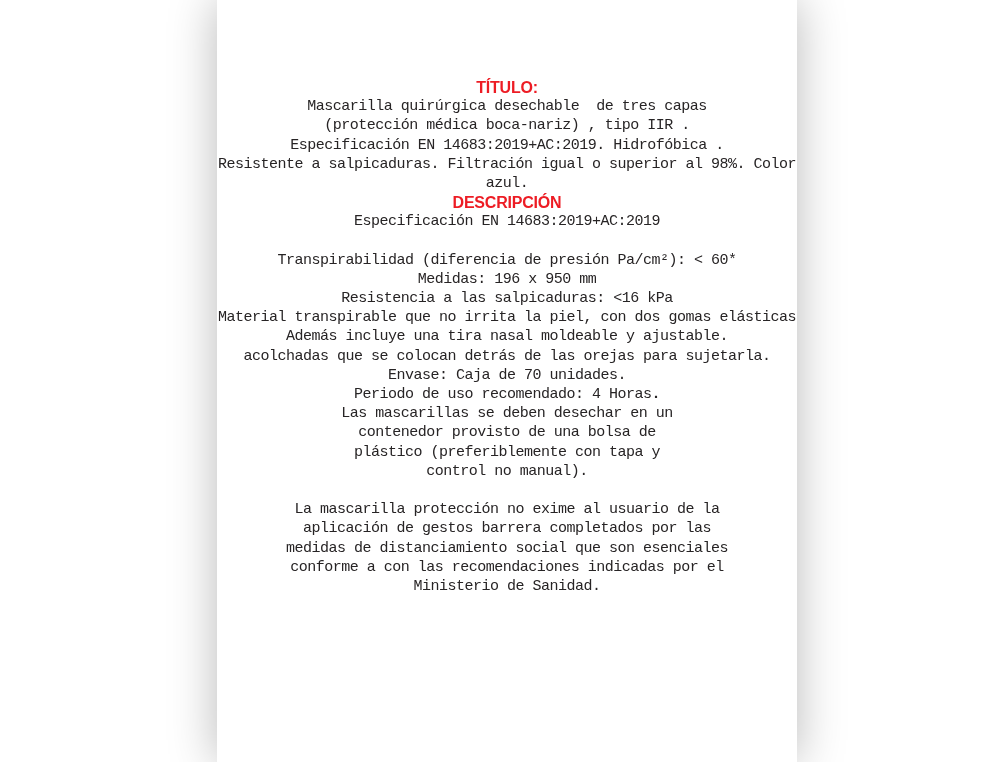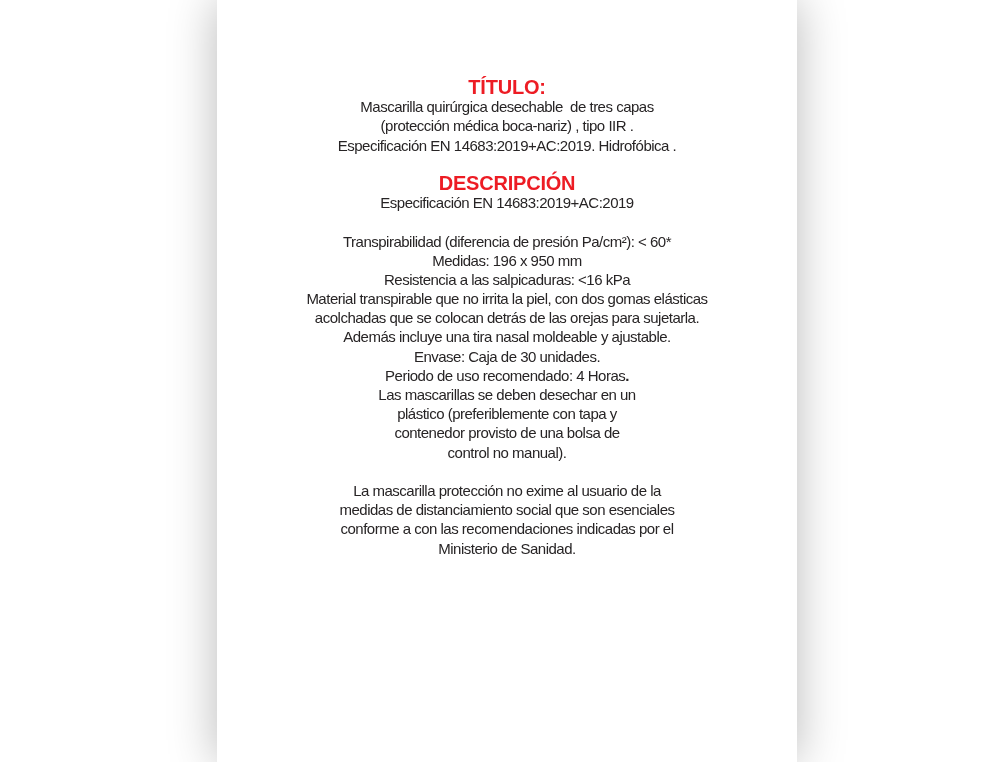--- a/index.html
+++ b/index.html
@@ -30,68 +30,71 @@
     text-align: center;
     font-size: 15px;
     line-height: 19.2px;
     letter-spacing: -0.5px;
     color: var(--text-color, #272425);
     font-weight: 400;
   }
   .line {
     white-space: pre-wrap;
     height: 19.2px;
+    font-family: Liberation Mono, monospace;
   }
   .heading {
     color: var(--heading-color, #ed1c24);
     font-weight: 700;
-    font-size: 20px;
+    font-size: 16px;
     letter-spacing: -0.2px;
     height: 19.2px;
   }
   .gap { height: 19.2px; }
   .bold-suffix { font-weight: 700; }
 </style>
 </head>
 <body>
 
 <div class="stage">
   <div class="doc-page">
     <div class="content">
 
       <div class="heading">TÍTULO:</div>
       <div class="line">Mascarilla quirúrgica desechable  de tres capas</div>
       <div class="line">(protección médica boca-nariz) , tipo IIR .</div>
       <div class="line">Especificación EN 14683:2019+AC:2019. Hidrofóbica .</div>
+      <div class="line">Resistente a salpicaduras. Filtración igual o superior al 98%. Color azul.</div>
 
       <div class="gap"></div>
 
       <div class="heading">DESCRIPCIÓN</div>
       <div class="line">Especificación EN 14683:2019+AC:2019</div>
 
       <div class="gap"></div>
 
       <div class="line">Transpirabilidad (diferencia de presión Pa/cm²): &lt; 60*</div>
       <div class="line">Medidas: 196 x 950 mm</div>
       <div class="line">Resistencia a las salpicaduras: &lt;16 kPa</div>
       <div class="line">Material transpirable que no irrita la piel, con dos gomas elásticas</div>
+      <div class="line">Además incluye una tira nasal moldeable y ajustable.</div>
       <div class="line">acolchadas que se colocan detrás de las orejas para sujetarla.</div>
-      <div class="line">Además incluye una tira nasal moldeable y ajustable.</div>
-      <div class="line">Envase: Caja de 30 unidades.</div>
+      <div class="line">Envase: Caja de 70 unidades.</div>
 
       <div class="line"><span>Periodo de uso recomendado: 4 Horas</span><span class="bold-suffix">.</span></div>
 
       <div class="line">Las mascarillas se deben desechar en un</div>
+      <div class="line">contenedor provisto de una bolsa de</div>
       <div class="line">plástico (preferiblemente con tapa y</div>
-      <div class="line">contenedor provisto de una bolsa de</div>
       <div class="line">control no manual).</div>
 
       <div class="gap"></div>
 
       <div class="line">La mascarilla protección no exime al usuario de la</div>
+      <div class="line">aplicación de gestos barrera completados por las</div>
       <div class="line">medidas de distanciamiento social que son esenciales</div>
       <div class="line">conforme a con las recomendaciones indicadas por el</div>
       <div class="line">Ministerio de Sanidad.</div>
 
       <div class="gap"></div>
 
 
     </div>
   </div>
 </div>

